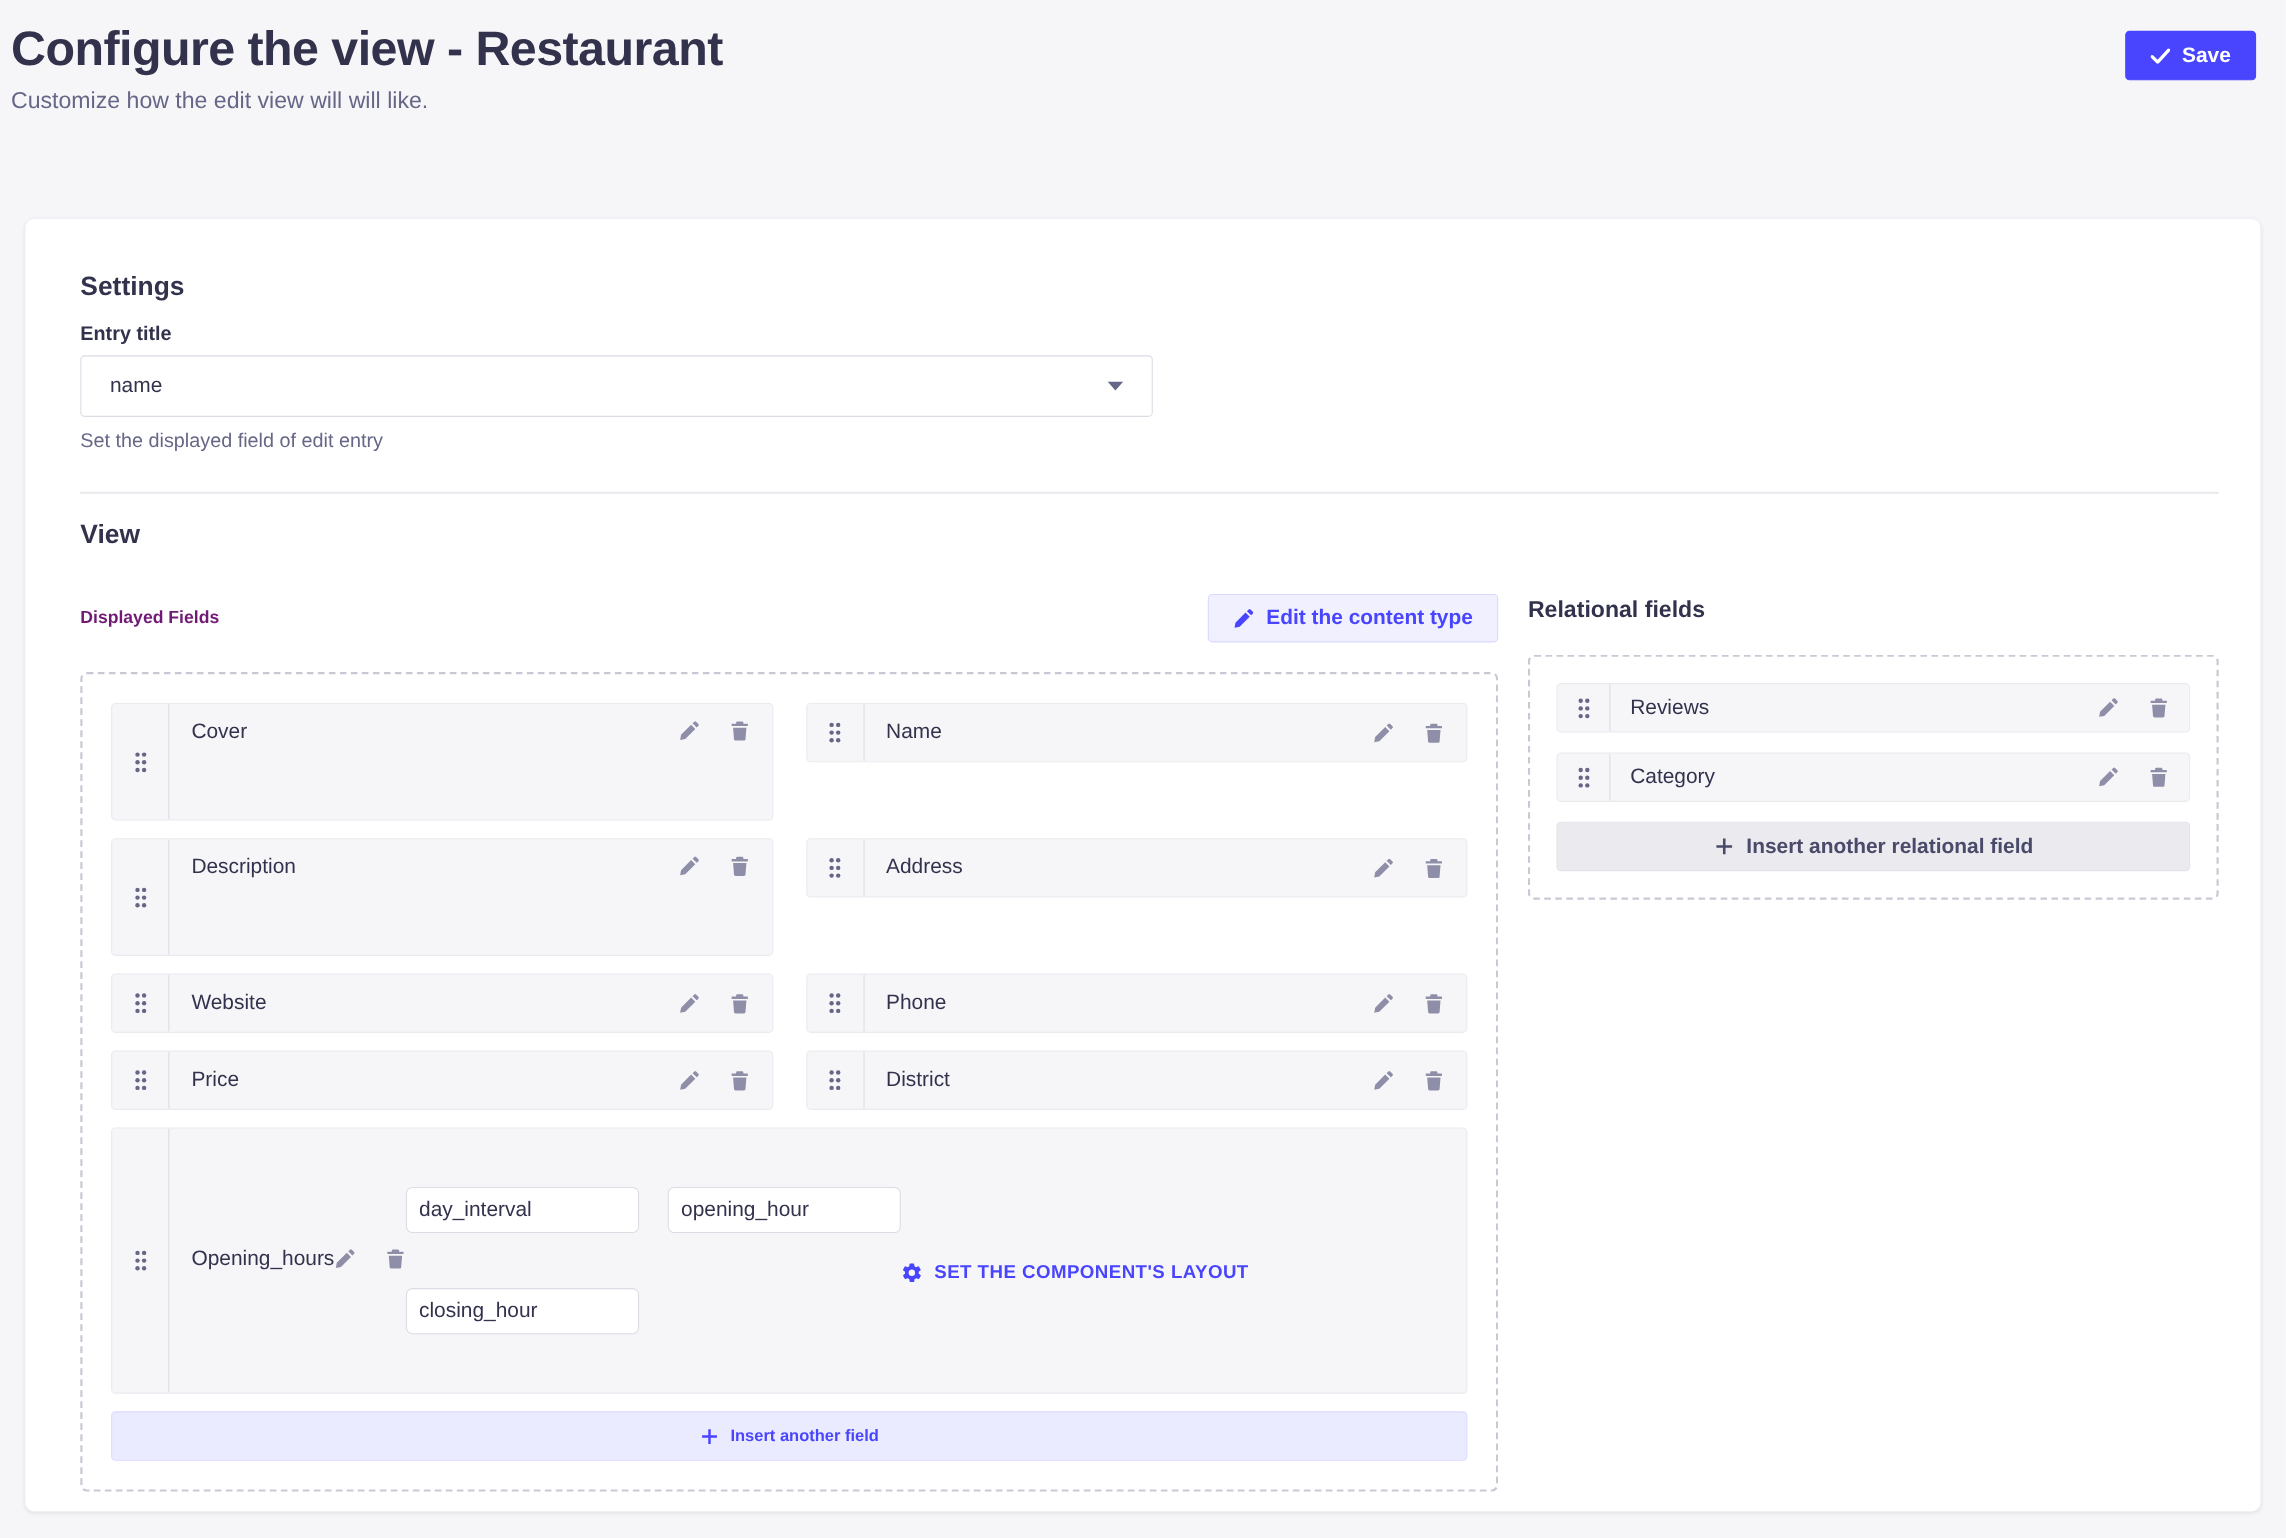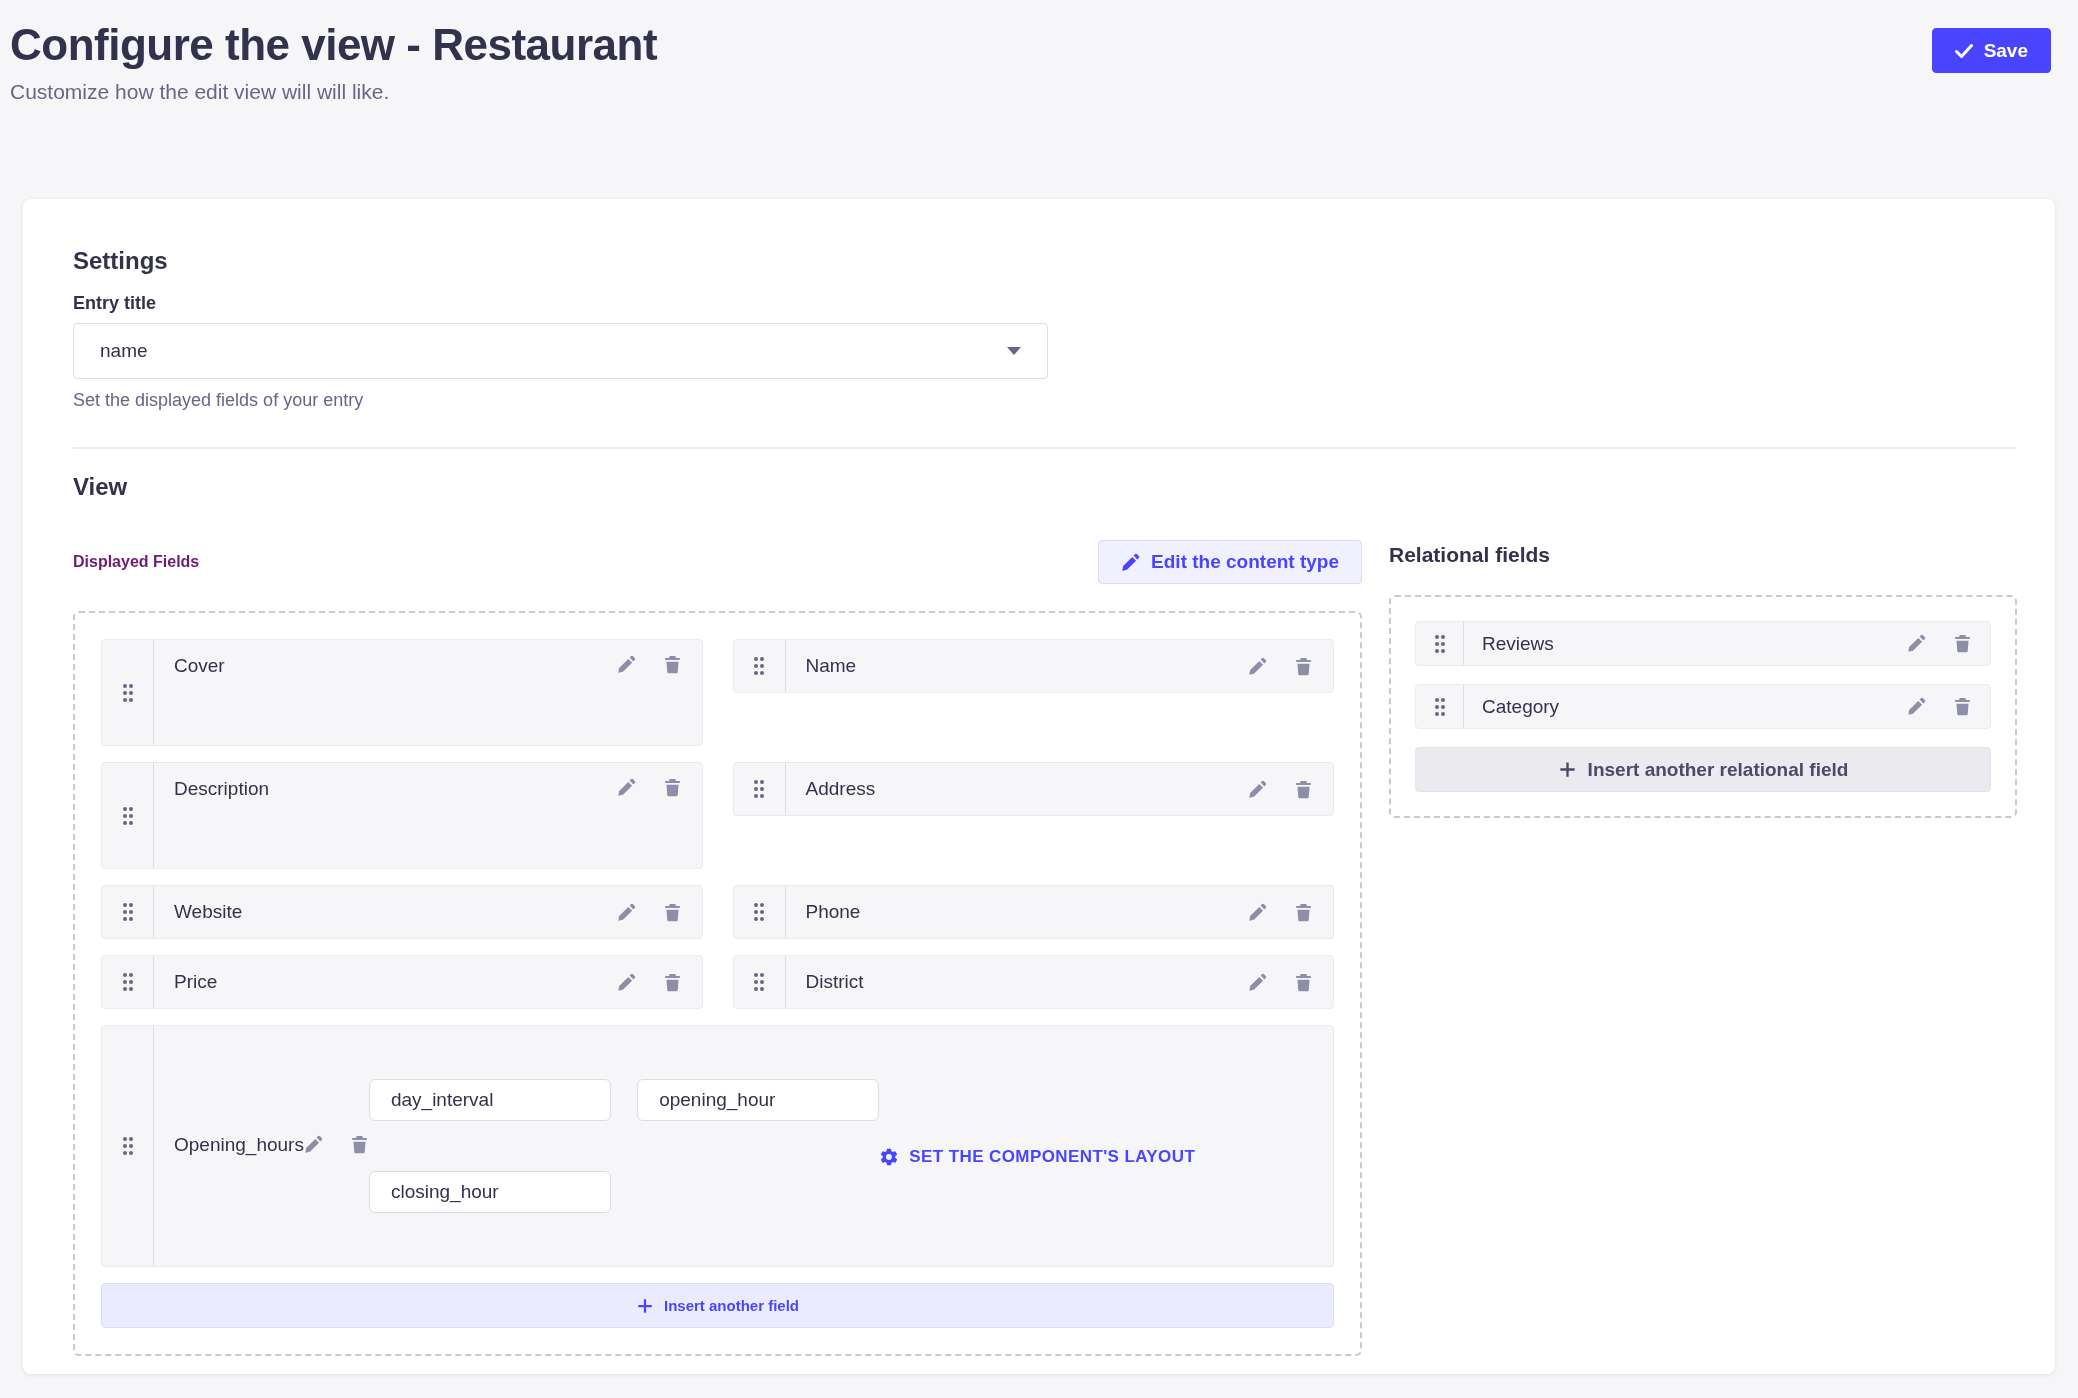--- a/index.html
+++ b/index.html
@@ -86,21 +86,21 @@
   .icons { display: flex; align-items: center; gap: 27px; }
   .icon-btn { background: none; border: none; padding: 0; display: flex; align-items: center; cursor: pointer; }
 
   
   .comp-body { flex: 1; display: flex; flex-direction: row; padding: 15px 20px 18px 20px; }
   .comp-head { display: flex; justify-content: space-between; align-items: center; }
   .comp-inputs { margin-top: 38px; display: flex; flex-wrap: wrap; gap: 14px 26px; }
   .cinput {
     width: calc(50% - 13px); height: 42px; background: #ffffff;
     border: 1px solid #dcdce4; border-radius: 6px;
-    display: flex; align-items: center; padding: 0 21px;
+    display: flex; align-items: center; padding: 0 11px;
     font-size: 19px; color: #32324d;
   }
   .layout-link {
     margin-top: 24px; display: flex; align-items: center; gap: 10px;
     background: none; border: none; padding: 0; cursor: pointer; font-family: inherit;
     color: #4945ff; font-size: 17px; font-weight: 700; letter-spacing: 0.4px;
   }
 
   .insert-field-btn {
     width: 100%; height: 45px; border-radius: 4px;
@@ -141,21 +141,21 @@
 
 <div class="main-card">
 
   <h2 class="section-heading">Settings</h2>
   <div class="settings-block">
     <div class="field-label">Entry title</div>
     <div class="select">
       <span>name</span>
       <span class="select-caret"></span>
     </div>
-    <div class="helper-text">Set the displayed fields of your entry</div>
+    <div class="helper-text">Set the displayed field of edit entry</div>
   </div>
 
   <hr class="divider">
 
   <h2 class="section-heading view-heading">View</h2>
 
   <div class="view-columns">
 
     <div class="col-left">
       <div class="left-header-row">

